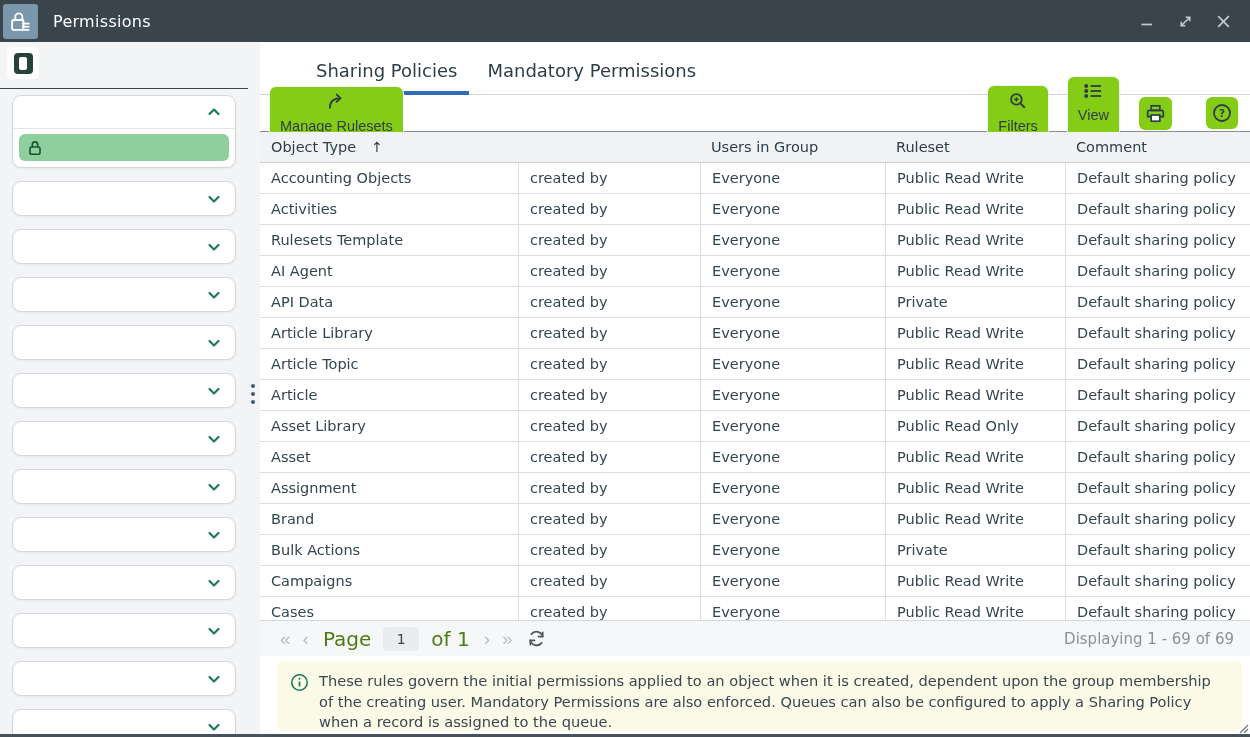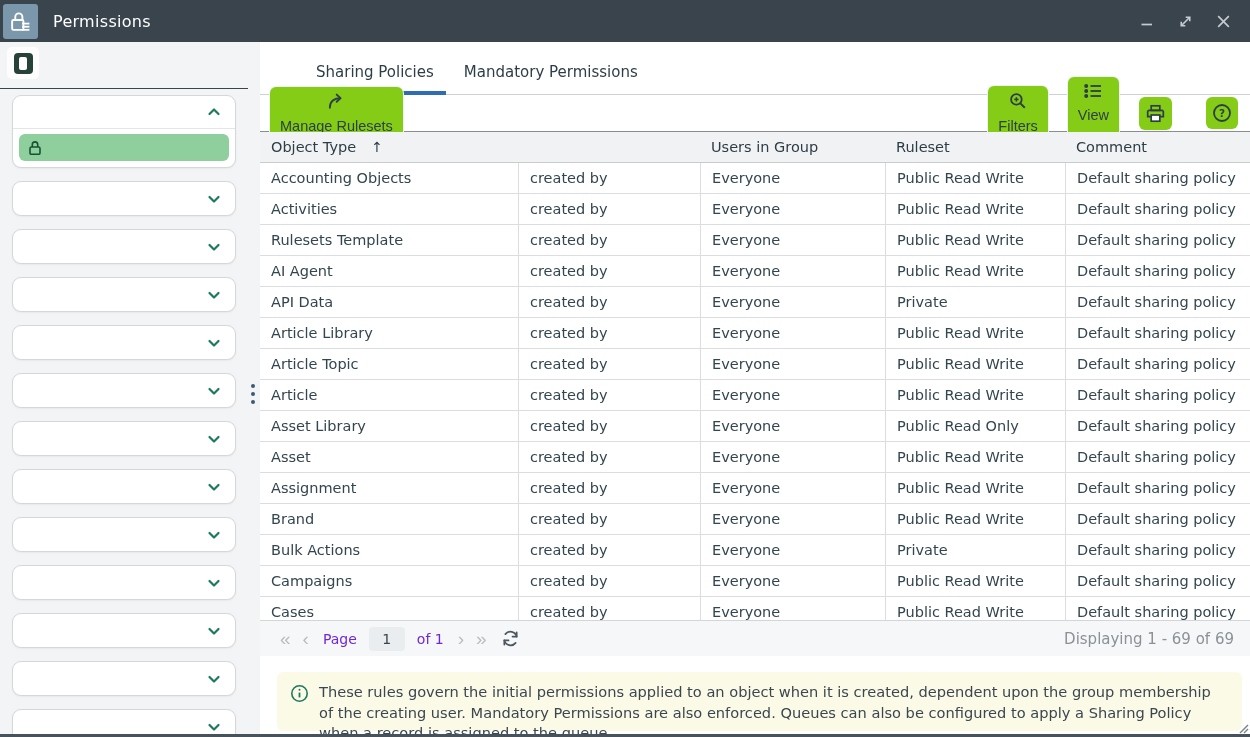--- a/index.html
+++ b/index.html
@@ -28,49 +28,49 @@
   .card-header svg { margin-left:auto; flex:none; }
   .card-item { margin:5px 6px 6px 6px; background:#8ecf9d; border-radius:6px; height:27px; display:flex; align-items:center; padding:0 9px; gap:9px; cursor:pointer; }
   .card-item-label { font-size:14.5px; color:#17512f; }
 
   .splitter { position:absolute; left:251px; top:384px; display:flex; flex-direction:column; gap:4px; cursor:col-resize; }
   .splitter i { width:4px; height:4px; border-radius:50%; background:#3c5a74; display:block; }
 
   
   .main-bg { position:absolute; top:42px; left:260px; right:0; bottom:0; background:#fff; }
   .tabs-row { position:absolute; top:42px; left:260px; right:0; height:53px; background:#fff; border-bottom:1px solid #cfd2d5; display:flex; align-items:flex-end; padding-left:44px; gap:6px; }
-  .tab { padding:0 12px 13px 12px; font-size:15px; color:#2d3e47; position:relative; cursor:pointer; white-space:nowrap;margin-top:12px; }
+  .tab { padding:0 12px 13px 12px; font-size:18px; color:#2d3e47; position:relative; cursor:pointer; white-space:nowrap;margin-top:12px; }
   .tab.active::after { content:""; position:absolute; left:0; right:0; bottom:-1px; height:4px; background:#2f6cb3; }
 
   .toolbar { position:absolute; top:95px; left:260px; right:0; height:37px; background:#fff; display:flex; align-items:center; padding:0 12px 0 10px; border-bottom:1px solid #878f94; }
   .tbtn { display:flex; align-items:center; gap:8px; background:#84cc16; border:none; border-radius:6px; padding:6px 10px; font-size:14.5px; color:#2d3e47; cursor:pointer; box-shadow:0 0 0 1px #f0f0f2;flex-direction:column; }
   .tbtn.plain { box-shadow:none; padding:6px 6px; }
   .toolbar-right { margin-left:auto; display:flex; align-items:center; gap:20px; }
   .help-btn { margin-left:14px; }
 
   
   .thead { position:absolute; top:132px; left:260px; right:0; height:31px; background:#f1f2f4; display:grid; grid-template-columns:258px 182px 185px 180px 185px; align-items:center; border-bottom:1px solid #c9cbce; }
   .th { padding-left:11px; font-size:14.5px; color:#2d3e47; white-space:nowrap; }
   .sort-arrow { margin-left:15px; font-size:14px; }
   .tbody { position:absolute; top:163px; left:260px; right:0; height:457px; overflow:hidden; background:#fff;text-align:center; }
   .tr { display:grid; grid-template-columns:258px 182px 185px 180px 185px; height:31px; align-items:center; border-bottom:1px solid #dcdde0; background:#fff; cursor:pointer; }
   .td { padding-left:11px; font-size:14.5px; color:#33464f; white-space:nowrap; overflow:hidden; height:100%; display:flex; align-items:center; }
   .td + .td { border-left:1px solid #dcdde0; }
 
   
   .pagination { position:absolute; top:620px; left:260px; right:0; height:36px; background:#f6f7f8; border-top:1px solid #d4d5d8; display:flex; align-items:center; padding:0 16px 0 14px; }
   .pg-arrow { background:none; border:none; font-size:19px; color:#b9bdc1; padding:0 6px; cursor:pointer; line-height:1; }
-  .pg-label { font-size:14px; color:#6d28d9; margin:0 8px; }
+  .pg-label { font-size:20px; color:#4d7c0f; margin:0 8px; }
   .pg-input { width:36px; height:24px; background:#e9edf0; border:none; border-radius:4px; text-align:center; font-size:14px; color:#3a454c; margin:0 4px; font-family:inherit; }
   .refresh-btn { background:none; border:none; cursor:pointer; margin-left:8px; display:flex; align-items:center; }
   .displaying { margin-left:auto; font-size:15px; color:#8b9197; }
 
   
   .info-area { position:absolute; top:656px; left:260px; right:0; bottom:0; background:#fff; }
-  .info-box { position:absolute; top:5px; left:17px; right:8px; bottom:3px; background:#fbfae7; border-radius:6px; display:flex; gap:10px; padding:10px 16px 8px 13px;margin-top:11px; }
+  .info-box { position:absolute; top:5px; left:17px; right:8px; bottom:3px; background:#fbfae7; border-radius:6px; display:flex; gap:10px; padding:10px 16px 8px 13px; }
   .info-icon { flex:none; margin-top:2px; }
   .info-text { font-size:14.6px; color:#3b4750; line-height:1.42; }
 
   .resize-handle { position:absolute; right:1px; bottom:0; }
 </style>
 </head>
 <body>
 
 <div id="window">
 

